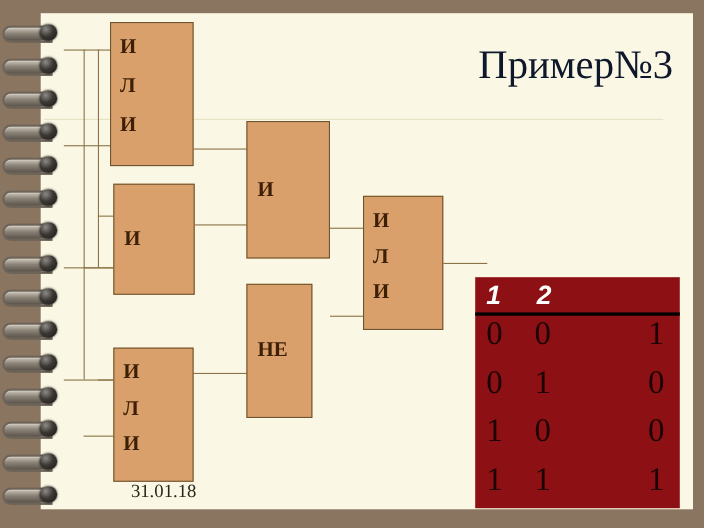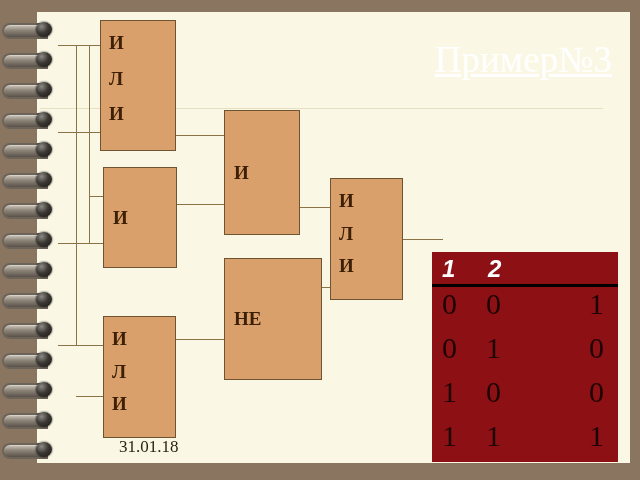--- a/index.html
+++ b/index.html
@@ -29,23 +29,22 @@
   }
   .ring .bead{
     position:absolute;left:34px;top:0px;width:16px;height:15px;border-radius:50%;
     background:radial-gradient(circle at 35% 30%, #8e8a84 0%, #3b3834 45%, #171513 100%);
     box-shadow:0 0 2px #000;
   }
 
   
   .title{
     position:absolute;right:28px;top:38px;
-    font-size:37px;color:#ffffff;letter-spacing:0px;
+    font-size:37px;color:#0f172a;letter-spacing:0px;
     white-space:nowrap;
-    text-decoration:underline;
   }
   .title-rule{
     position:absolute;left:40px;top:108px;width:563px;height:1px;
     background:#e6e0c2;
   }
 
   
   .gate{
     position:absolute;
     background:#d9a06b;
@@ -146,21 +145,21 @@
         <span class="lbl" style="top:12px">И</span>
         <span class="lbl" style="top:47.666666666666664px">Л</span>
         <span class="lbl" style="top:83.33333333333333px">И</span>
       </div>
       <div class="gate" style="left:103px;top:167px;width:74px;height:101px;">
         <span class="lbl" style="position:absolute;left:9px;top:39.5px">И</span>
       </div>
       <div class="gate" style="left:224px;top:110px;width:76px;height:125px;">
         <span class="lbl" style="position:absolute;left:9px;top:51.5px">И</span>
       </div>
-      <div class="gate" style="left:224px;top:258px;width:98px;height:122px;">
+      <div class="gate" style="left:224px;top:258px;width:60px;height:122px;">
         <span class="lbl" style="position:absolute;left:9px;top:50px">НЕ</span>
       </div>
       <div class="gate" style="left:330px;top:178px;width:73px;height:122px;">
         <span class="lbl" style="top:12px">И</span>
         <span class="lbl" style="top:44.666666666666664px">Л</span>
         <span class="lbl" style="top:77.33333333333333px">И</span>
       </div>
       <div class="gate" style="left:103px;top:316px;width:73px;height:122px;">
         <span class="lbl" style="top:12px">И</span>
         <span class="lbl" style="top:44.666666666666664px">Л</span>

